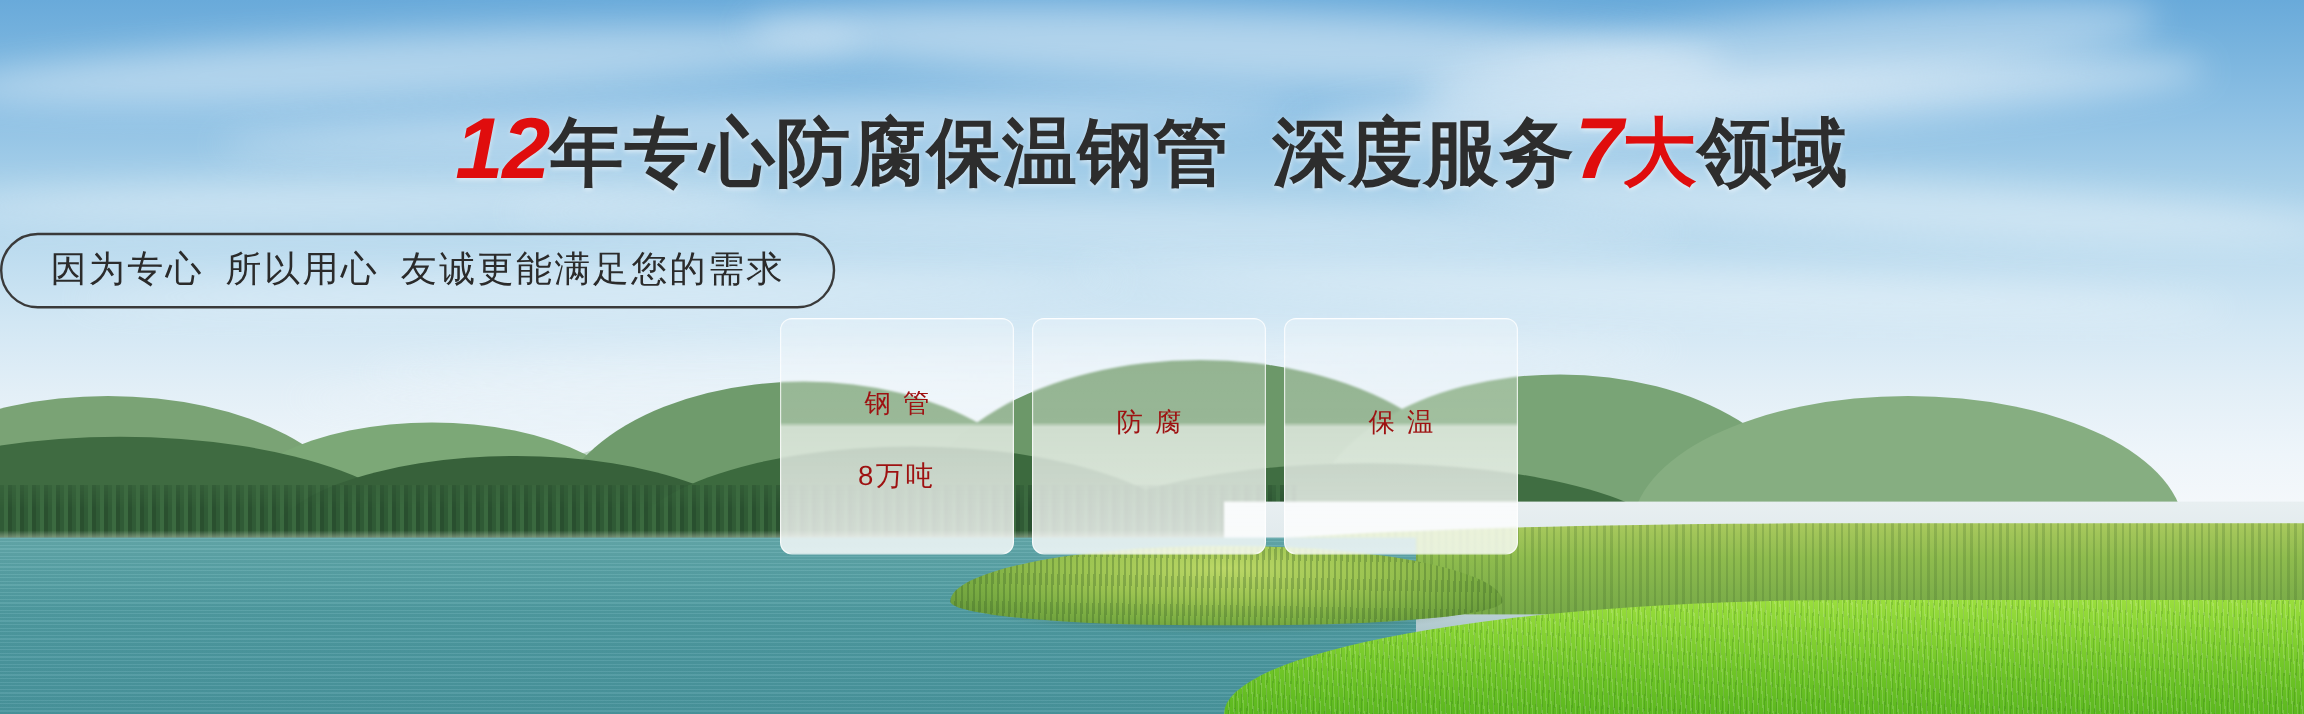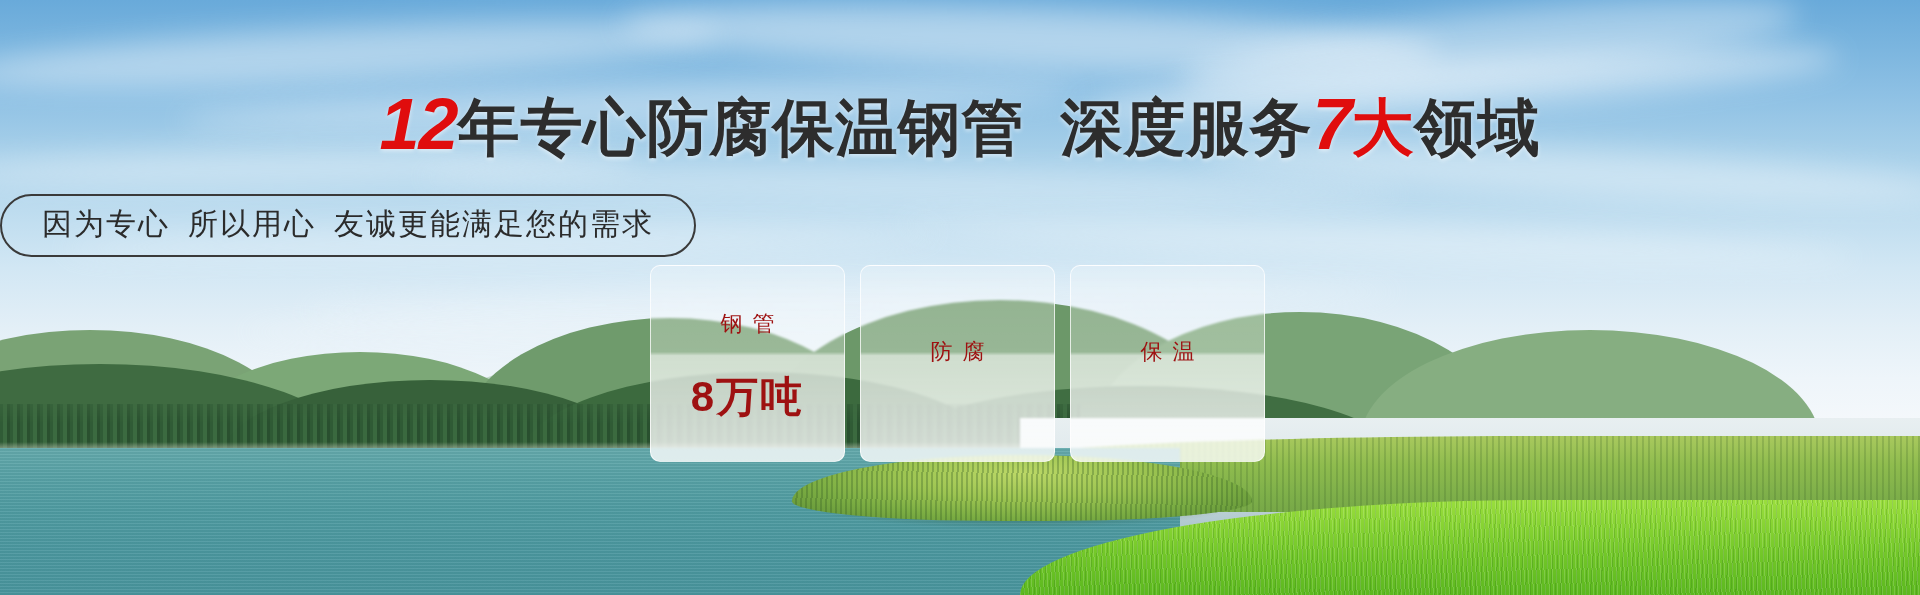--- a/index.html
+++ b/index.html
@@ -262,24 +262,24 @@
   .card-title{
     font-size:22px;
     color:#9e1111;
     letter-spacing:10px;
     text-indent:10px;
     margin-top:6px;
     margin-bottom:30px;
     font-weight:500;
   }
   .card-value{
-    font-size:42px;
+    font-size:23px;
     color:#9e1111;
     letter-spacing:2px;
-    font-weight:700;
+    font-weight:400;
     white-space:nowrap;
   }
   .card-value sup{
     font-size:.55em;
     vertical-align:super;
     letter-spacing:0;
   }
 </style>
 </head>
 <body>

